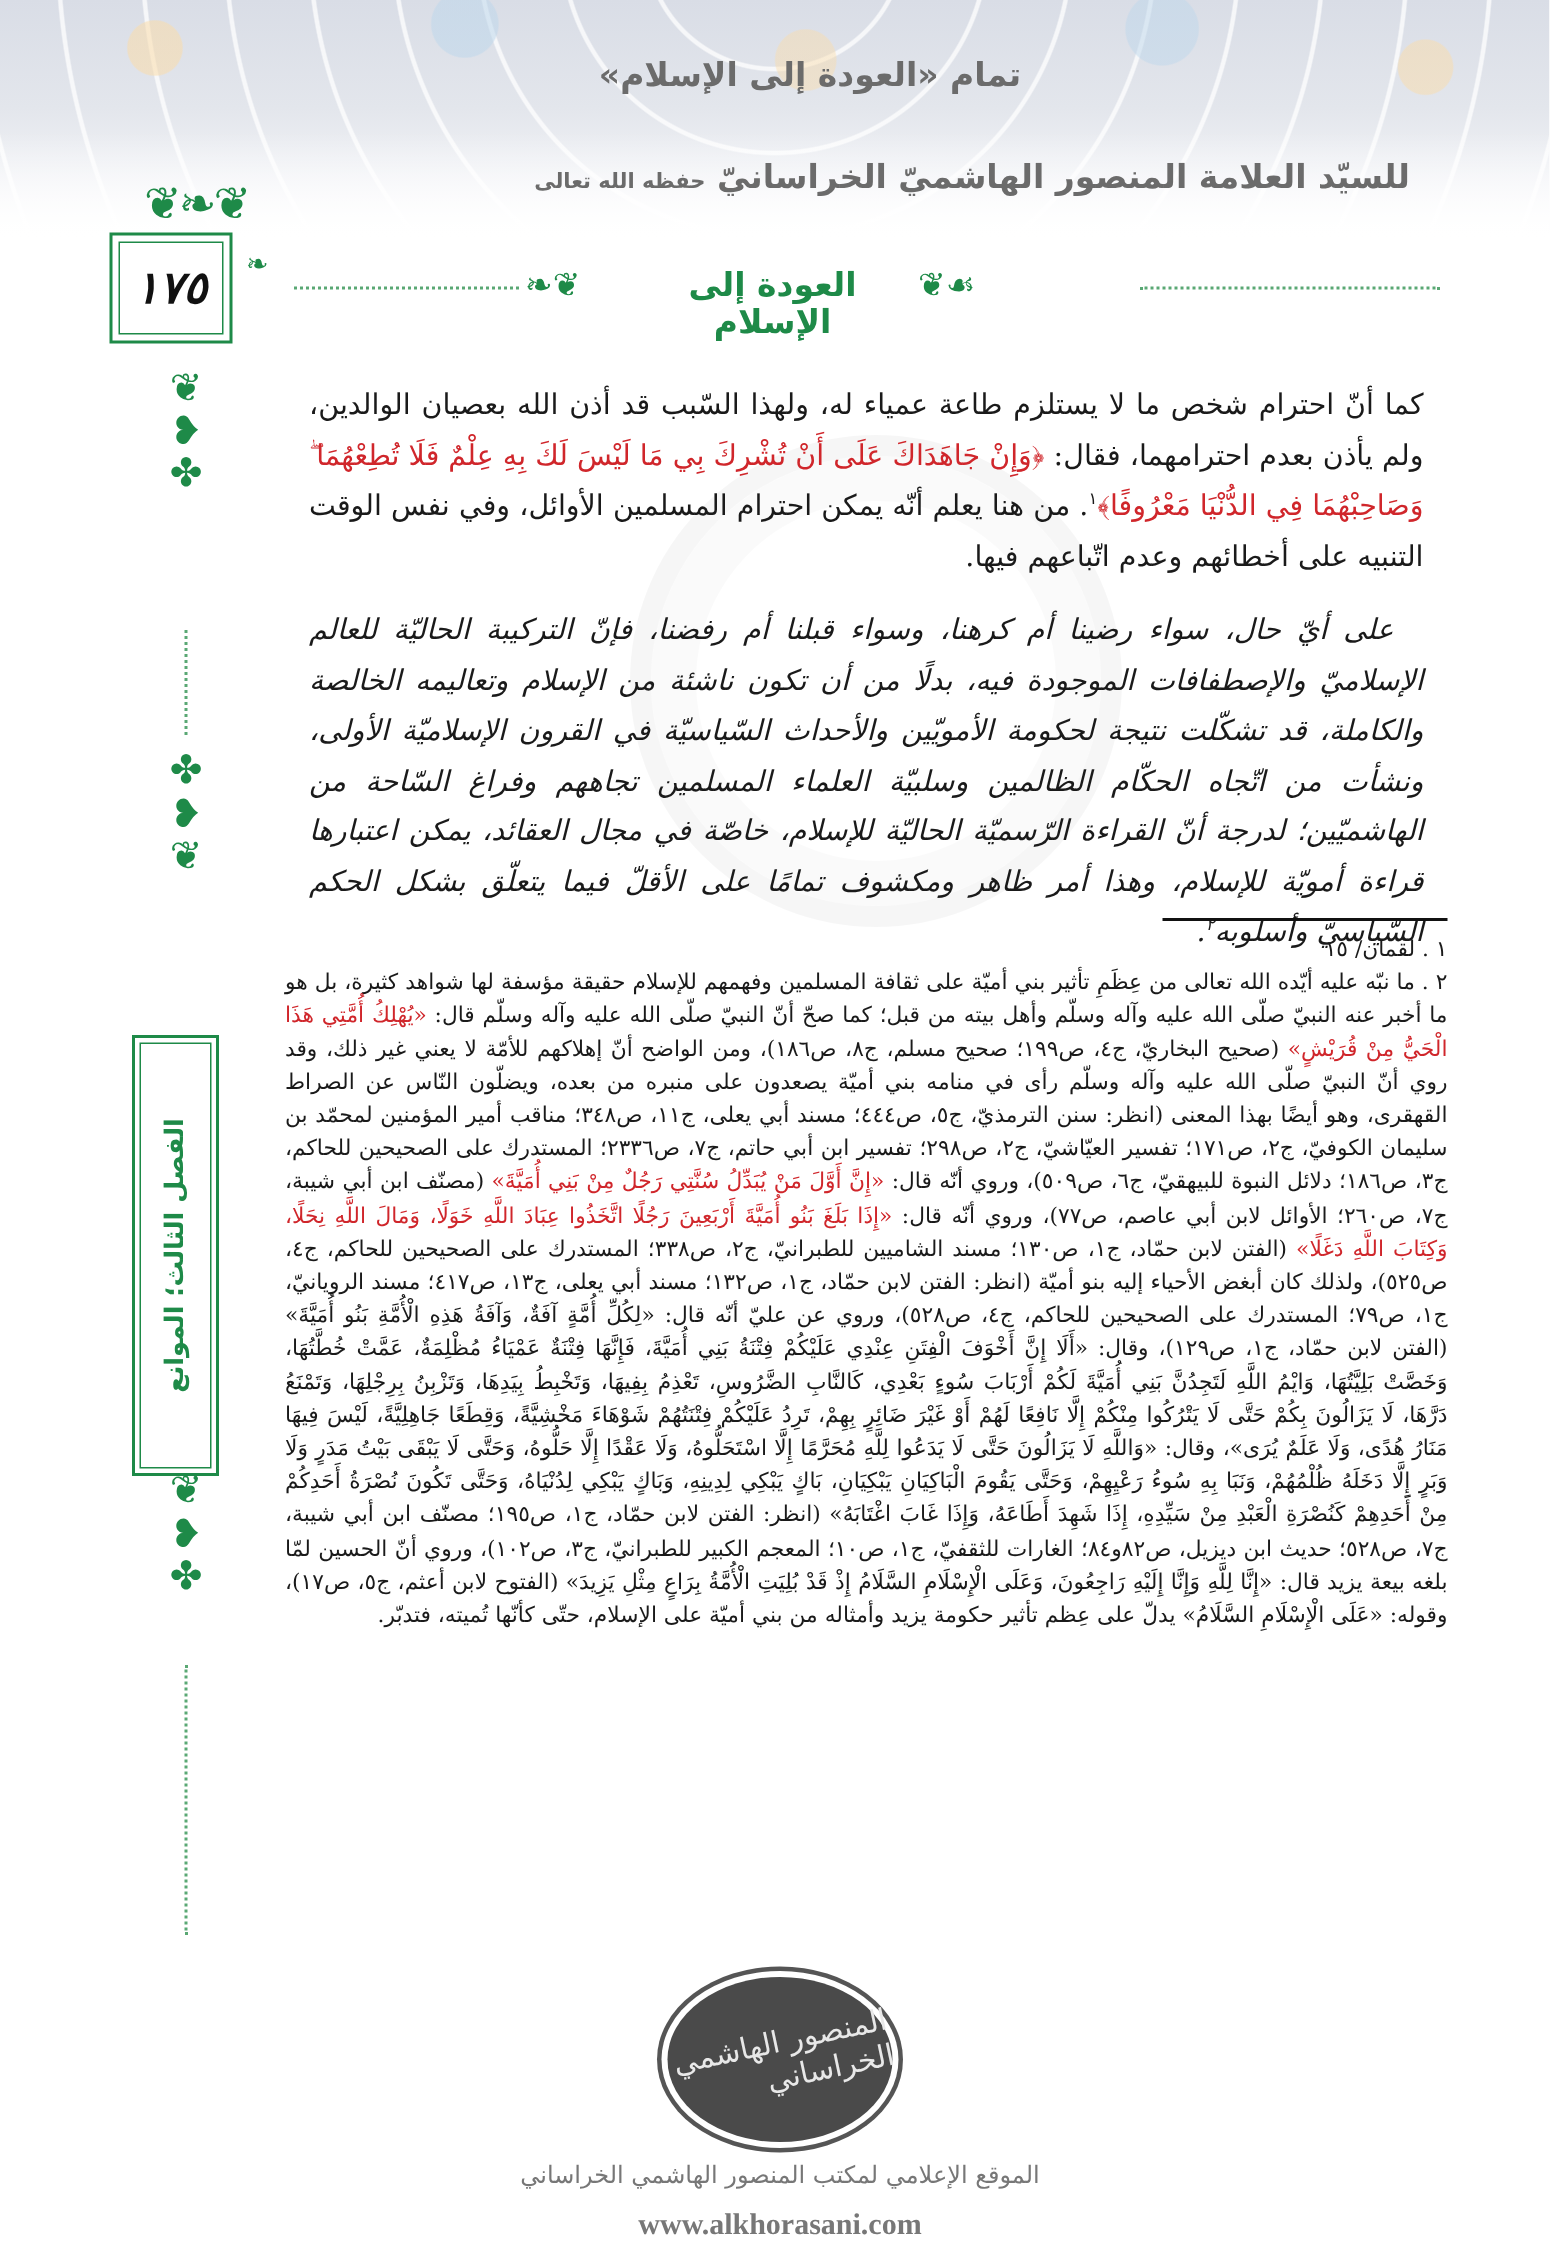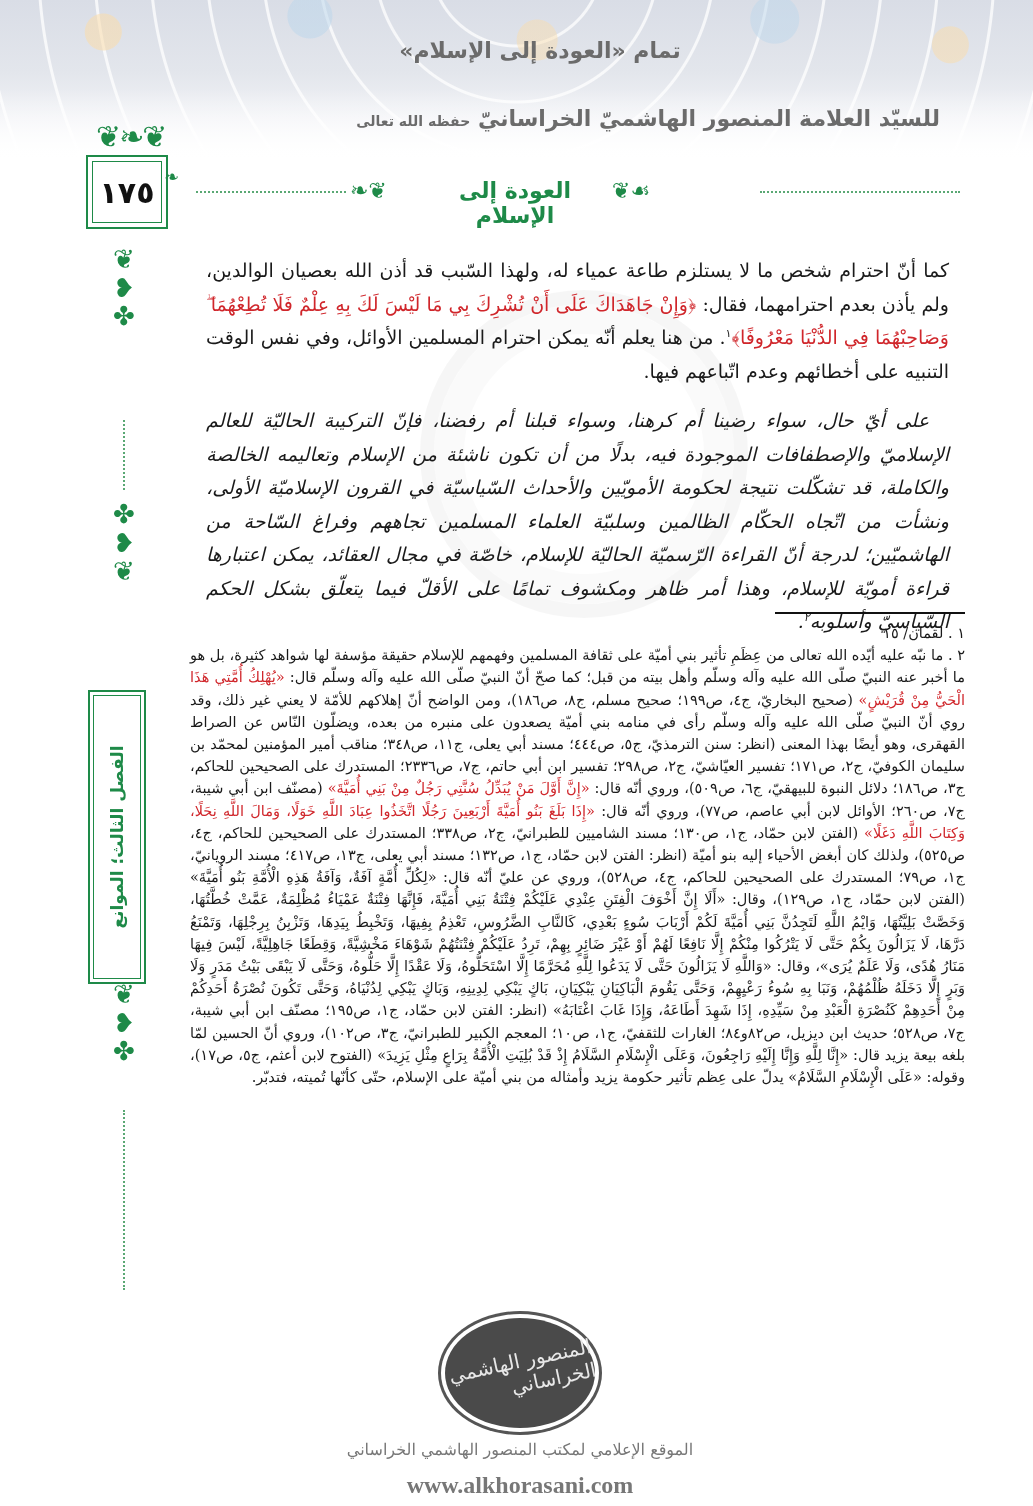--- a/index.html
+++ b/index.html
@@ -32,22 +32,22 @@
   }
   .book-author {
     position: absolute; top: 78px; left: 200px; width: 740px; 
     font-family: "DejaVu Sans", sans-serif; font-weight: bold;
     font-size: 22px; color: #6b6b6b; z-index: 2; margin-top: 28px;
   }
   .book-author .small { font-size: 14px; }
 
   
   .page-frame {
-    position: absolute; left: 86px; top: 155px; width: 78px; height: 70px;
-    border: 2px solid #1e8a48; z-index: 3; background: #fff;
+    position: absolute; left: 73px; top: 155px; width: 78px; height: 70px;
+    border: 2px solid #1e8a48; z-index: 3; background: #fff; font-style: italic;
   }
   .page-frame::before {
     content: ""; position: absolute; inset: 4px; border: 1px solid #1e8a48;
   }
   .page-num {
     position: absolute; inset: 0; display: flex; align-items: center; justify-content: center;
     font-family: "DejaVu Sans", sans-serif; font-weight: bold; font-size: 30px; color: #111;
   }
   .orn {
     position: absolute; color: #1e8a48; font-family: "DejaVu Sans", sans-serif;
@@ -137,21 +137,21 @@
     color: #e8e8e8; font-size: 20px; font-family: "DejaVu Serif", serif;
     transform: rotate(-12deg);
   }
   .site-ar {
     position: absolute; left: 330px; top: 1440px; width: 380px; text-align: center;
     font-family: "DejaVu Serif", serif; font-size: 16px; color: #777;
   }
   .site-url {
     position: absolute; left: 330px; top: 1472px; width: 380px; text-align: center;
     direction: ltr; font-family: "Liberation Serif", serif; font-weight: bold;
-    font-size: 24px; color: #777;
+    font-size: 20px; color: #777;
   }
 </style>
 </head>
 <body>
 
 <div class="hdr-bg"></div>
 <div class="book-title">تمام «العودة إلى الإسلام»</div>
 <div class="book-author">
   <span>للسيّد العلامة المنصور الهاشميّ الخراسانيّ</span>
   <span class="small">حفظه الله تعالى</span>

